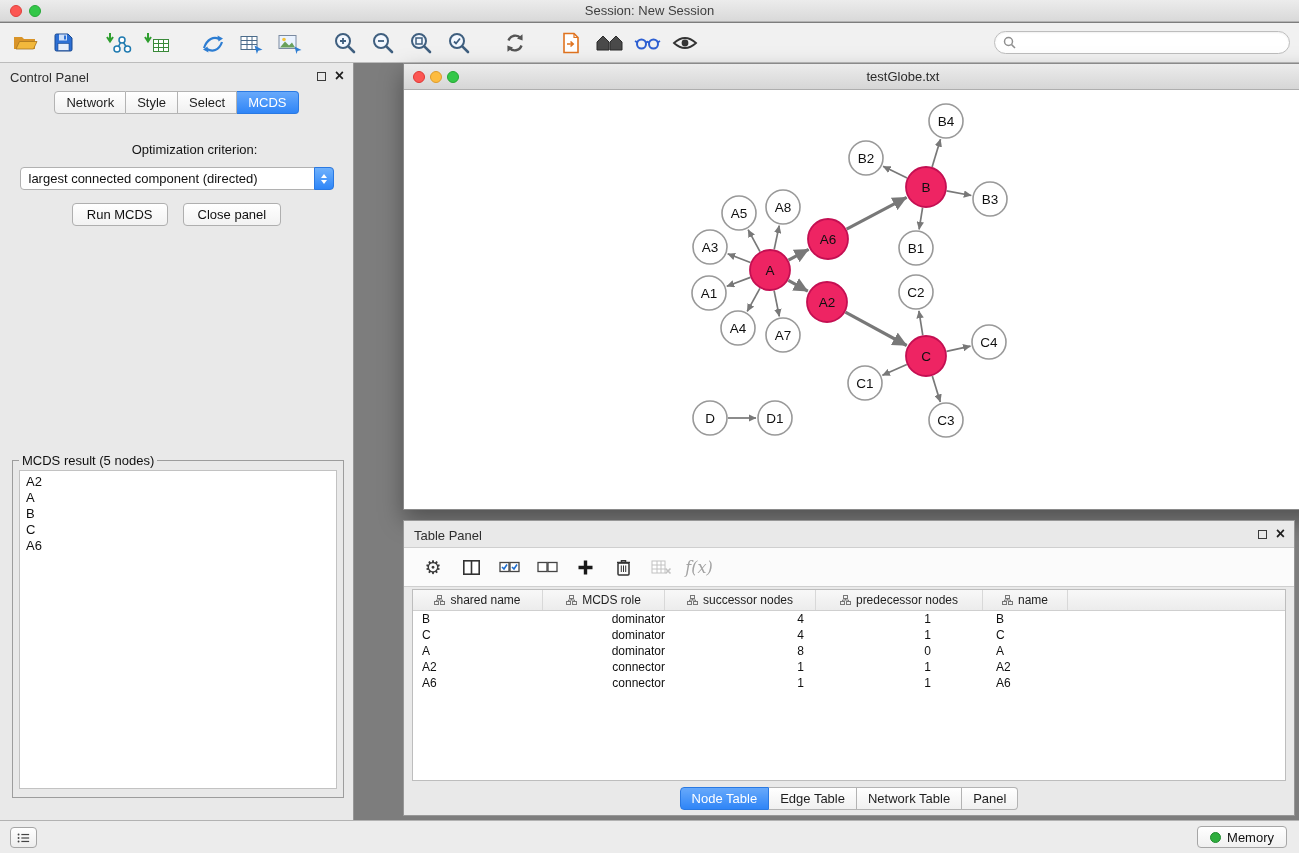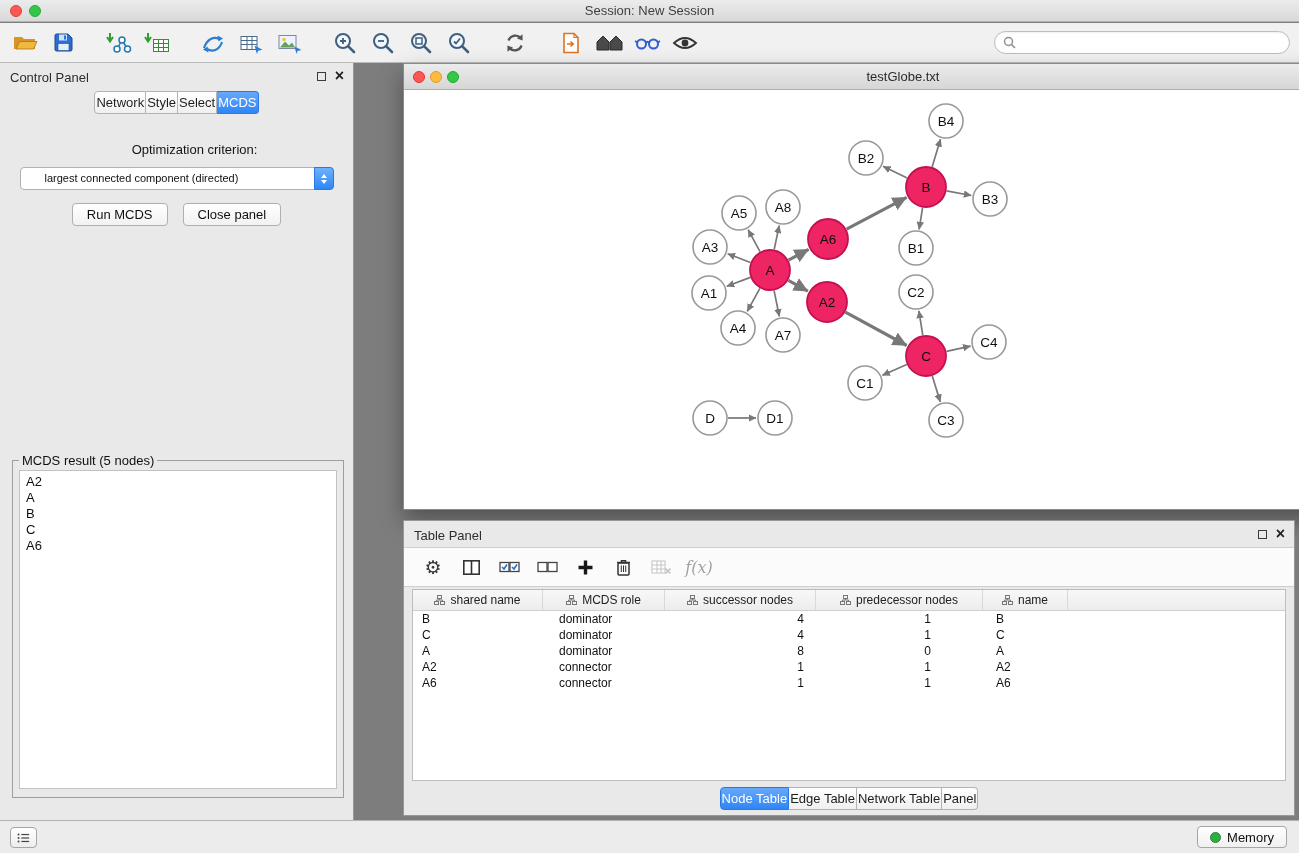--- a/index.html
+++ b/index.html
@@ -33,28 +33,28 @@
   
   .control-panel { position:absolute; left:0; top:63px; width:354px; bottom:33px;
     background:#e9e9e9; border-right:1px solid #979797; }
   .panel-header { position:relative; height:28px; }
   .panel-title { position:absolute; left:10px; top:7px; font-size:13px; color:#2e2e2e; }
   .panel-controls { position:absolute; right:9px; top:8px; display:flex; gap:9px; align-items:center; }
   .float-box { width:9px; height:9px; border:1.5px solid #3a3a3a; display:inline-block; background:transparent; }
   .close-x { font-size:16px; font-weight:bold; color:#1e1e1e; line-height:10px; }
   .seg-tabs { display:flex; justify-content:center; }
   .seg { border:1px solid #b3b3b3; border-left:none; background:linear-gradient(#ffffff,#f0f0f0);
-    padding:3px 1px; font-size:13px; color:#1e1e1e; white-space:nowrap; }
+    padding:3px 11px; font-size:13px; color:#1e1e1e; white-space:nowrap; }
   .seg:first-child { border-left:1px solid #b3b3b3; border-radius:4px 0 0 4px; }
   .seg:last-child { border-radius:0 4px 4px 0; }
   .seg.active { background:linear-gradient(#67a9fb,#2f85f7); color:#fff; border-color:#2a79e2; }
   .opt-label { text-align:center; margin-top:28px; font-size:13px; color:#141414;margin-left:36px; }
   .combo { position:relative; margin:10px auto 0; width:314px; height:23px; background:#fff;
-    border:1px solid #b1b1b1; border-radius:4px; font-size:11px; line-height:21px;
-    padding-left:24px; color:#101010; }
+    border:1px solid #b1b1b1; border-radius:4px; font-size:13px; line-height:21px;
+    padding-left:8px; color:#101010; }
   .combo-btn { position:absolute; right:-1px; top:-1px; bottom:-1px; width:20px;
     background:linear-gradient(#6fb1fc,#2e86f8); border:1px solid #2a79e2; border-radius:0 4px 4px 0;
     display:flex; flex-direction:column; align-items:center; justify-content:center; gap:2px; }
   .arr-up { width:0; height:0; border-left:3.5px solid transparent; border-right:3.5px solid transparent; border-bottom:4.5px solid #fff; }
   .arr-dn { width:0; height:0; border-left:3.5px solid transparent; border-right:3.5px solid transparent; border-top:4.5px solid #fff; }
   .btn-row { display:flex; justify-content:center; gap:15px; margin-top:13px; }
   .mac-btn { background:linear-gradient(#ffffff,#f2f2f2); border:1px solid #afafaf; border-radius:4px;
     font-size:13px; padding:3px 14px; color:#101010; font-family:"Liberation Sans",sans-serif; }
   fieldset.result-box { position:absolute; left:12px; right:9px; top:390px; bottom:22px;
     border:1px solid #9d9d9d; margin:0; padding:0; }
@@ -85,21 +85,21 @@
     background:none; border:none; padding:0; }
   .gear-glyph { font-size:19px; color:#3a3a3a; font-family:"DejaVu Sans",sans-serif; line-height:1; }
   .fx { font-family:"DejaVu Serif",serif; font-style:italic; font-size:16px; color:#a3a3a3; }
   .table-wrap { position:absolute; left:8px; right:8px; top:68px; bottom:34px;
     background:#fff; border:1px solid #bdbdbd; overflow:hidden; }
   .thead { display:flex; height:21px; background:linear-gradient(#f8f8f8,#ececec); border-bottom:1px solid #cfcfcf; }
   .th { display:flex; align-items:center; justify-content:center; gap:5px; font-size:12px; color:#222;
     border-right:1px solid #d8d8d8; height:100%; }
   .tr { display:flex; height:16px; }
   .td { font-size:12px; line-height:16px; color:#101010; overflow:hidden; white-space:nowrap; }
-  .td0 { padding-left:9px; } .td1 { padding-left:16px; }
+  .td0 { padding-left:9px; } .td1 { padding-left:16px;text-align:right; }
   .td2 { text-align:right; padding-right:12px; } .td3 { text-align:right; padding-right:52px; }
   .td4 { padding-left:13px; }
   .tp-tabs { position:absolute; left:0; right:0; bottom:5px; display:flex; justify-content:center; }
   
   .footer { position:absolute; left:0; right:0; bottom:0; height:33px; background:#ececec; border-top:1px solid #b2b2b2; }
   .footer-left-btn { position:absolute; left:10px; top:6px; width:27px; height:21px;
     border:1px solid #a5a5a5; border-radius:4px; background:linear-gradient(#fff,#ededed);
     display:flex; align-items:center; justify-content:center; }
   .memory-btn { position:absolute; right:12px; top:5px; height:22px; border:1px solid #a6a6a6; border-radius:4px;
     background:linear-gradient(#ffffff,#f0f0f0); display:flex; align-items:center; gap:6px;

